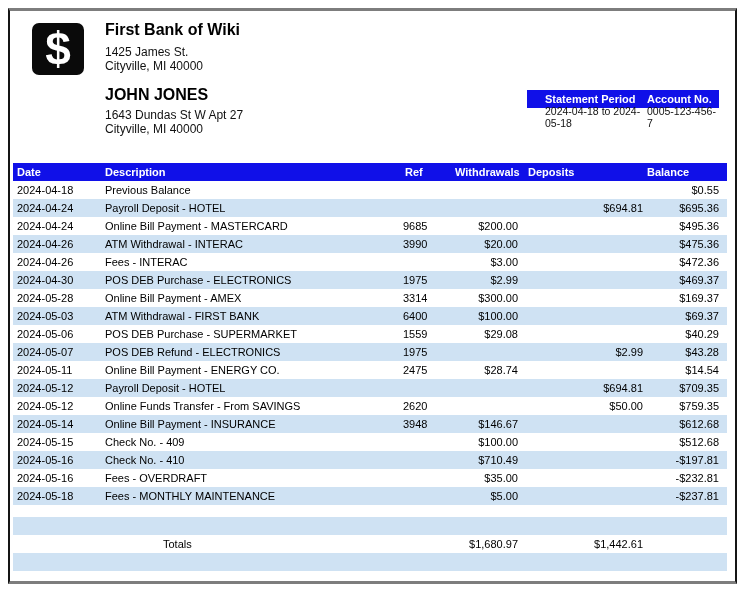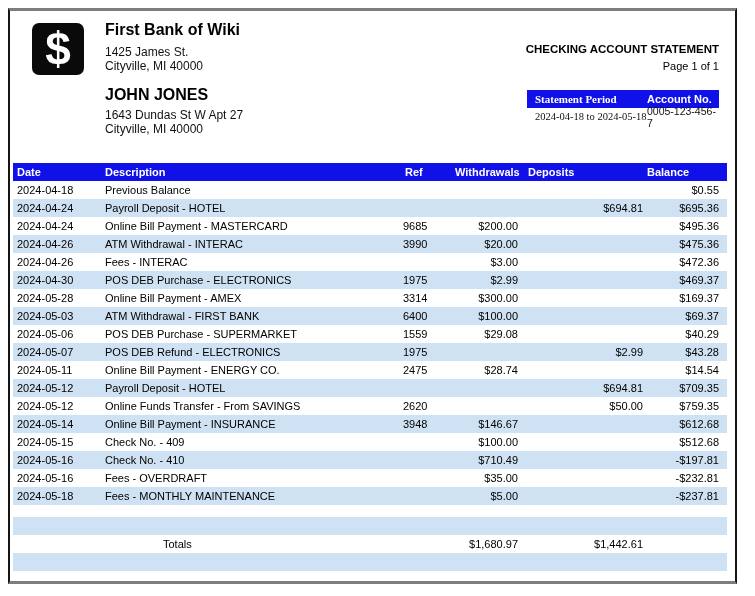--- a/index.html
+++ b/index.html
@@ -29,21 +29,21 @@
   .stmt-title-block { position:absolute; right:16px; top:32px; text-align:right; }
   .stmt-title { font-size:11.5px; font-weight:bold; }
   .stmt-page { font-size:11px; margin-top:5px; }
   
   .mini-table { position:absolute; left:517px; top:79px; width:192px; font-size:11px; }
   .mini-header {
     display:flex; background:var(--header-blue,#1010e8); color:#fff;
     font-weight:bold; height:18px; align-items:center;
   }
   .mini-values { display:flex; height:17px; align-items:center; font-size:10.5px; color:#111; }
-  .mini-col1 { width:120px; padding-left:8px; box-sizing:border-box;font-family:Liberation Serif, serif; }
+  .mini-col1 { width:120px; padding-left:18px; box-sizing:border-box; }
   .mini-col2 { width:72px; }
   
   .main-table {
     position:absolute; left:3px; top:152px; width:714px;
     border-collapse:collapse; table-layout:fixed; font-size:11px;
   }
   .main-table col.c1 { width:92px; }
   .main-table col.c2 { width:298px; }
   .main-table col.c3 { width:52px; }
   .main-table col.c4 { width:65px; }
@@ -76,24 +76,20 @@
   <div class="logo">
     <span>$</span>
   </div>
 
   <div class="bank-block">
     <div class="bank-name">First Bank of Wiki</div>
     <div class="addr">1425 James St.</div>
     <div class="addr">Cityville, MI 40000</div>
   </div>
 
-  <div class="stmt-title-block">
-    <div class="stmt-title">CHECKING ACCOUNT STATEMENT</div>
-    <div class="stmt-page">Page 1 of 1</div>
-  </div>
 
   <div class="customer-block">
     <div class="customer-name">JOHN JONES</div>
     <div class="addr">1643 Dundas St W Apt 27</div>
     <div class="addr">Cityville, MI 40000</div>
   </div>
 
   <div class="mini-table">
     <div class="mini-header">
       <span class="mini-col1">Statement Period</span>

